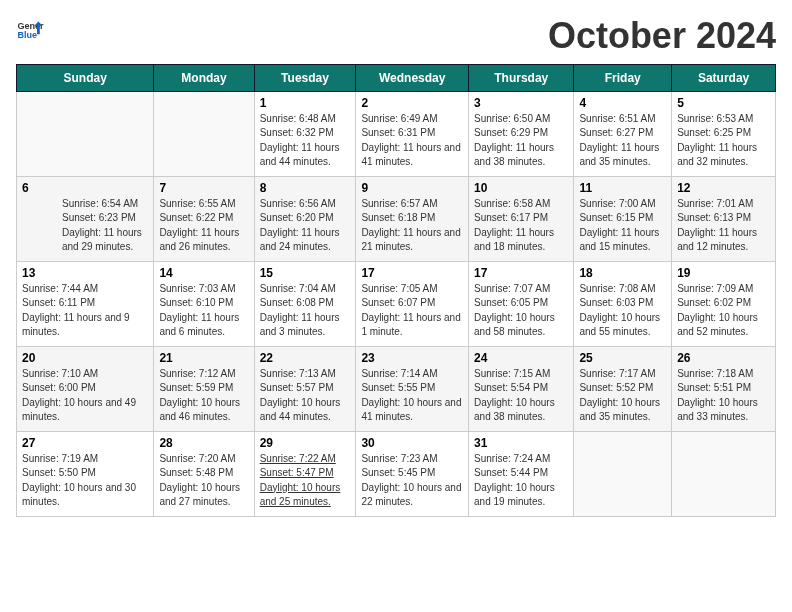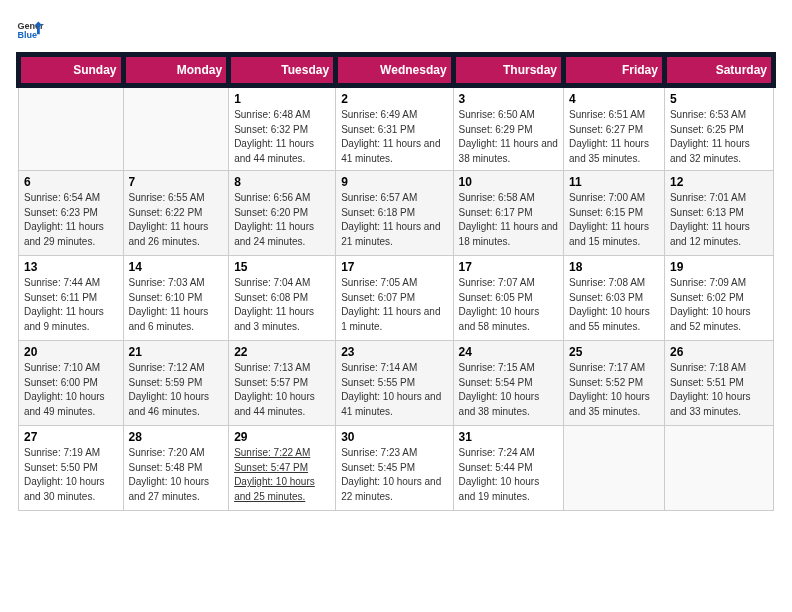--- a/index.html
+++ b/index.html
@@ -37,27 +37,27 @@
     .location {
       font-size: 15px;
       color: #444;
     }
     table {
       width: 100%;
       border-collapse: collapse;
       font-size: 11px;
     }
     thead tr th {
-      background-color: #be185d;
+      background-color: #0f766e;
       color: #fff;
       padding: 6px 4px;
-      text-align: right;
+      text-align: center;
       font-size: 12px;
       font-weight: bold;
-      border: 5px solid #0f172a;
+      border: 1px solid #0f172a;
     }
     tbody tr td {
       border: 1px solid #ccc;
       padding: 4px 5px;
       vertical-align: top;
       background: #fff;
       min-height: 80px;
       height: 85px;
     }
     tbody tr:nth-child(even) td {
@@ -82,20 +82,21 @@
 
 <div class="header">
   <div class="logo">
     <svg class="logo-icon" viewBox="0 0 40 40">
       <text x="2" y="18" font-size="13" font-weight="bold" fill="#333" font-family="Arial">General</text>
       <text x="2" y="32" font-size="13" font-weight="bold" fill="#1565c0" font-family="Arial">Blue</text>
       <polygon points="32,8 38,14 34,14 34,26 30,26 30,14 26,14" fill="#1565c0"></polygon>
     </svg>
   </div>
   <div class="title-block">
+    <div class="month-title">October 2024</div>
   </div>
 </div>
 
 <table>
   <thead>
     <tr>
     <th>Sunday</th>
         <th>Monday</th>
         <th>Tuesday</th>
         <th>Wednesday</th>
@@ -135,21 +136,21 @@
         <td>
           <div class="day-number">5</div>
           <div class="day-info" style="white-space: pre-line;">Sunrise: 6:53 AM
 Sunset: 6:25 PM
 Daylight: 11 hours and 32 minutes.</div>
         </td>
       </tr>
       <tr>
         <td>
           <div class="day-number">6</div>
-          <div class="day-info" style="white-space: pre-line;">Sunrise: 6:54 AM
+          <div class="day-info" style="white-space: pre-line; margin-left: 40px;">Sunrise: 6:54 AM
 Sunset: 6:23 PM
 Daylight: 11 hours and 29 minutes.</div>
         </td>
         <td>
           <div class="day-number">7</div>
           <div class="day-info" style="white-space: pre-line;">Sunrise: 6:55 AM
 Sunset: 6:22 PM
 Daylight: 11 hours and 26 minutes.</div>
         </td>
         <td>

